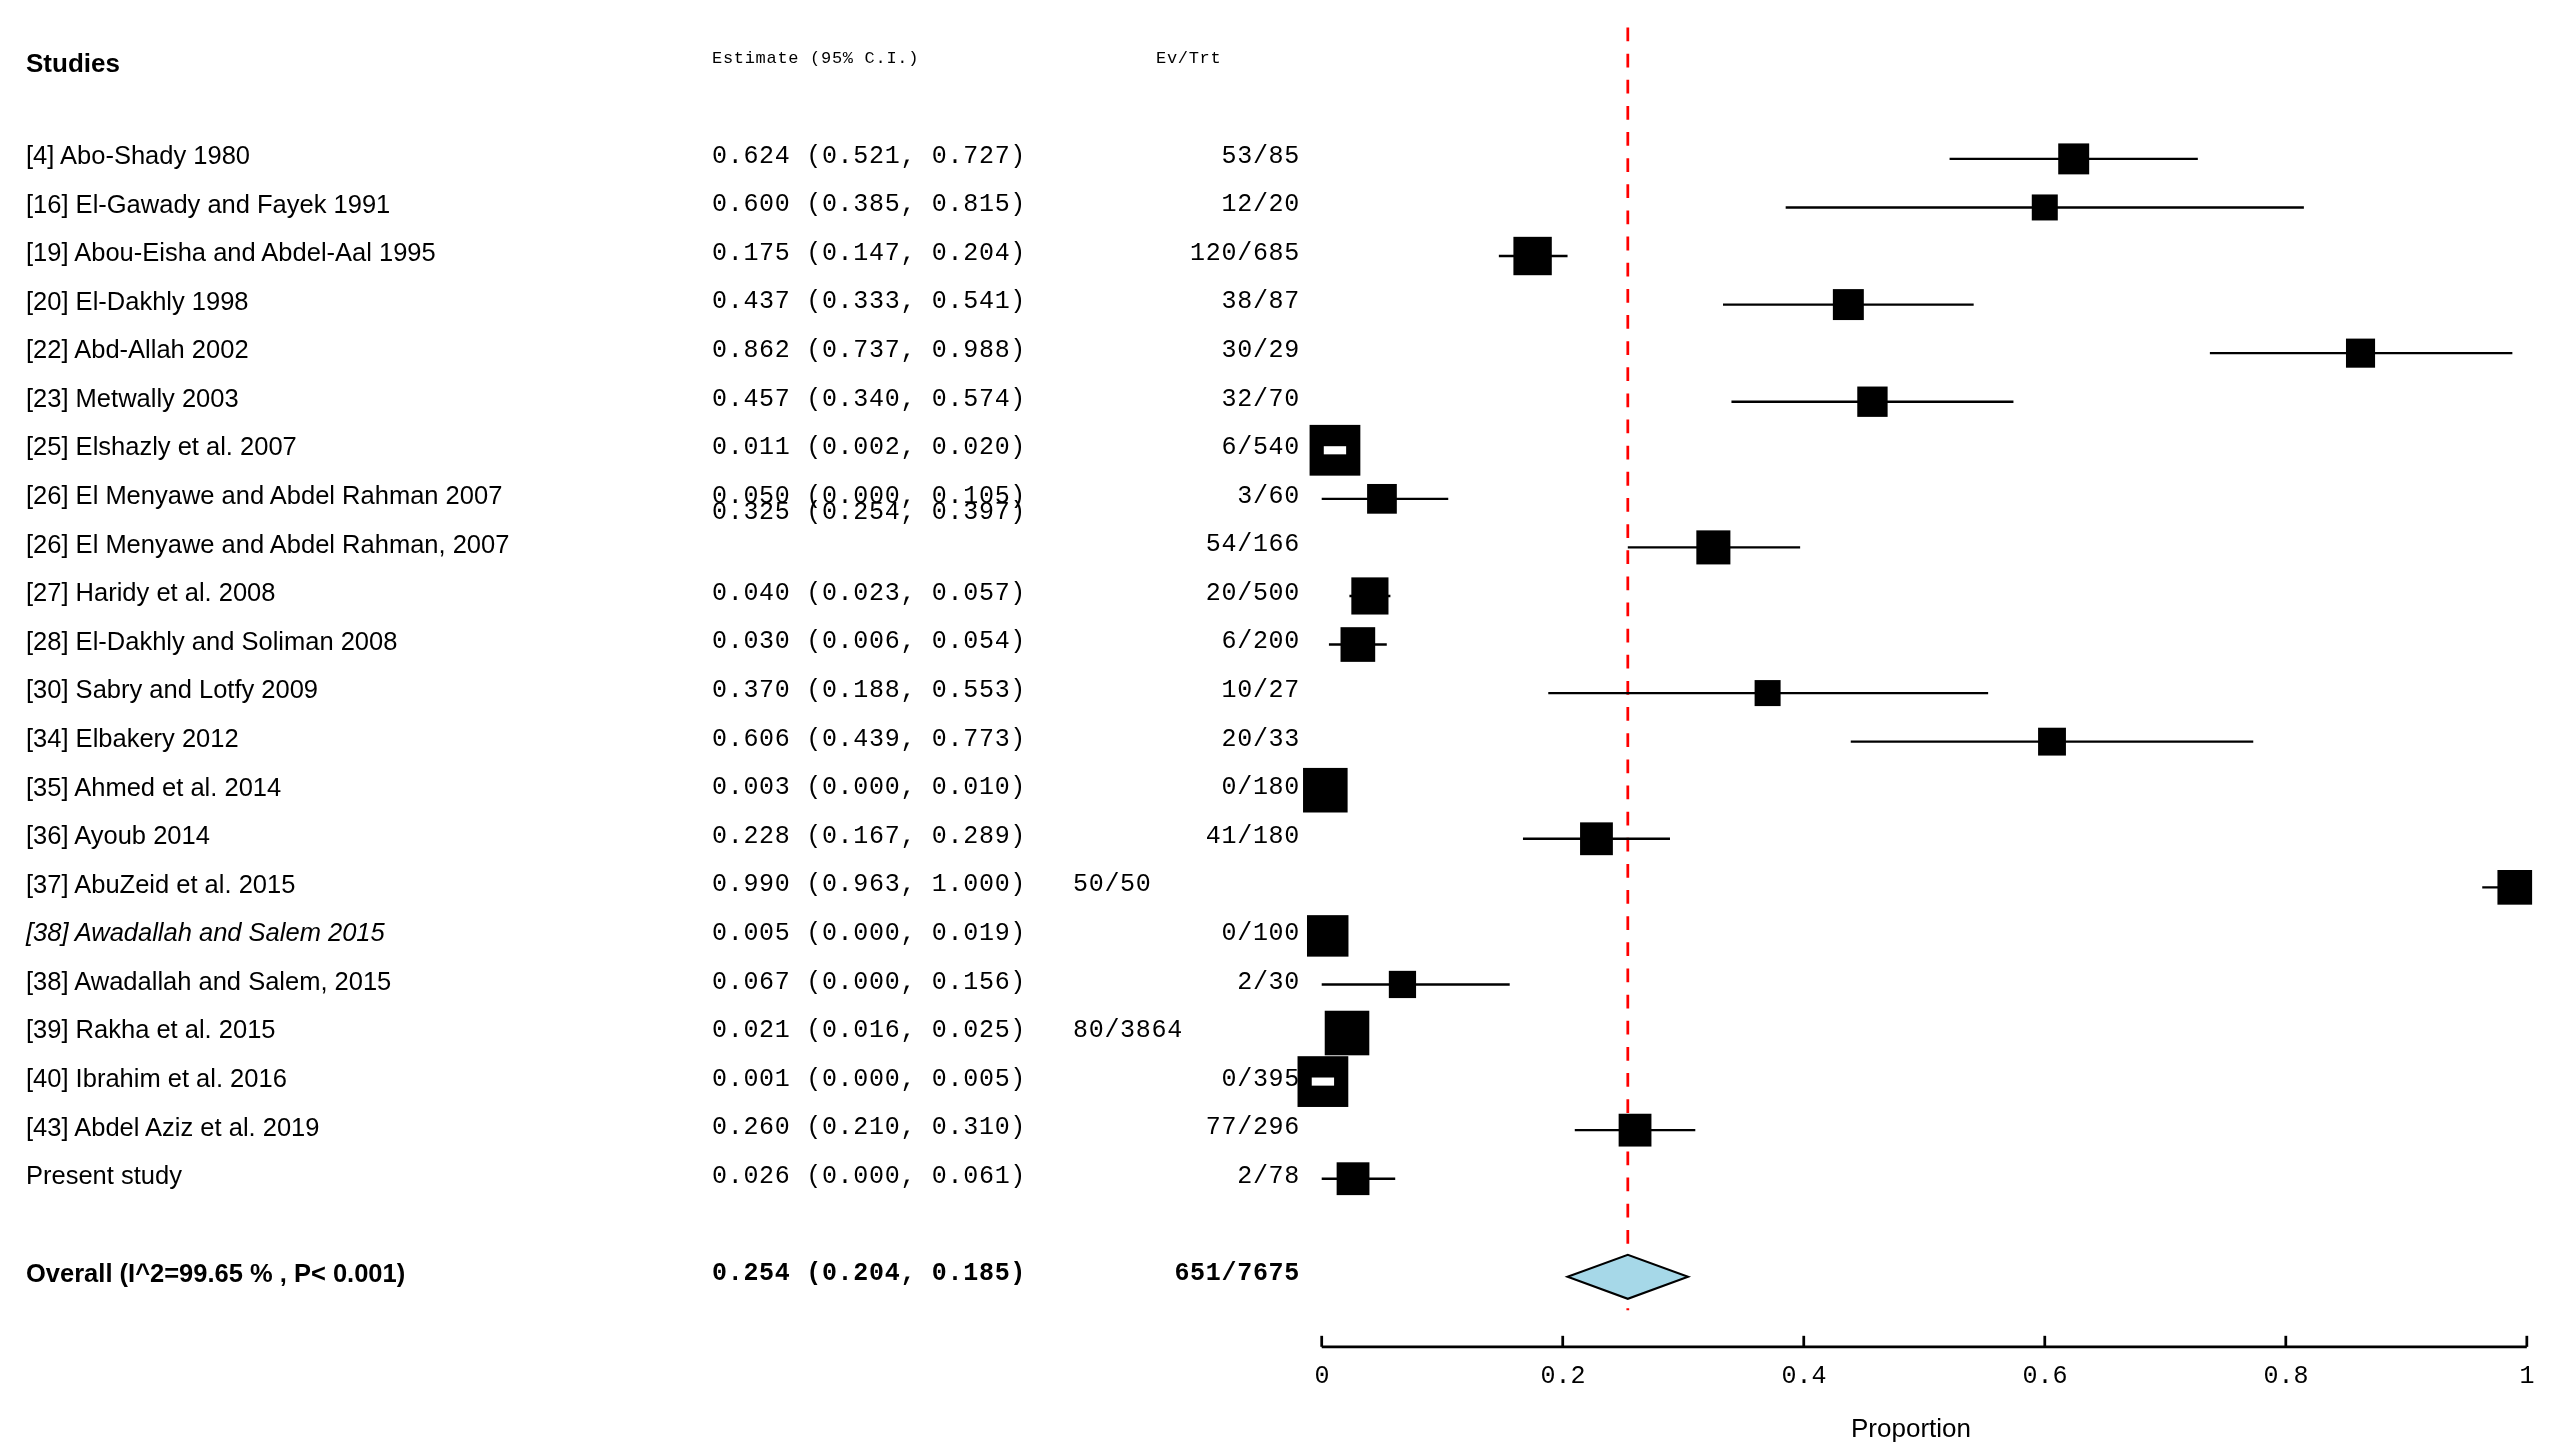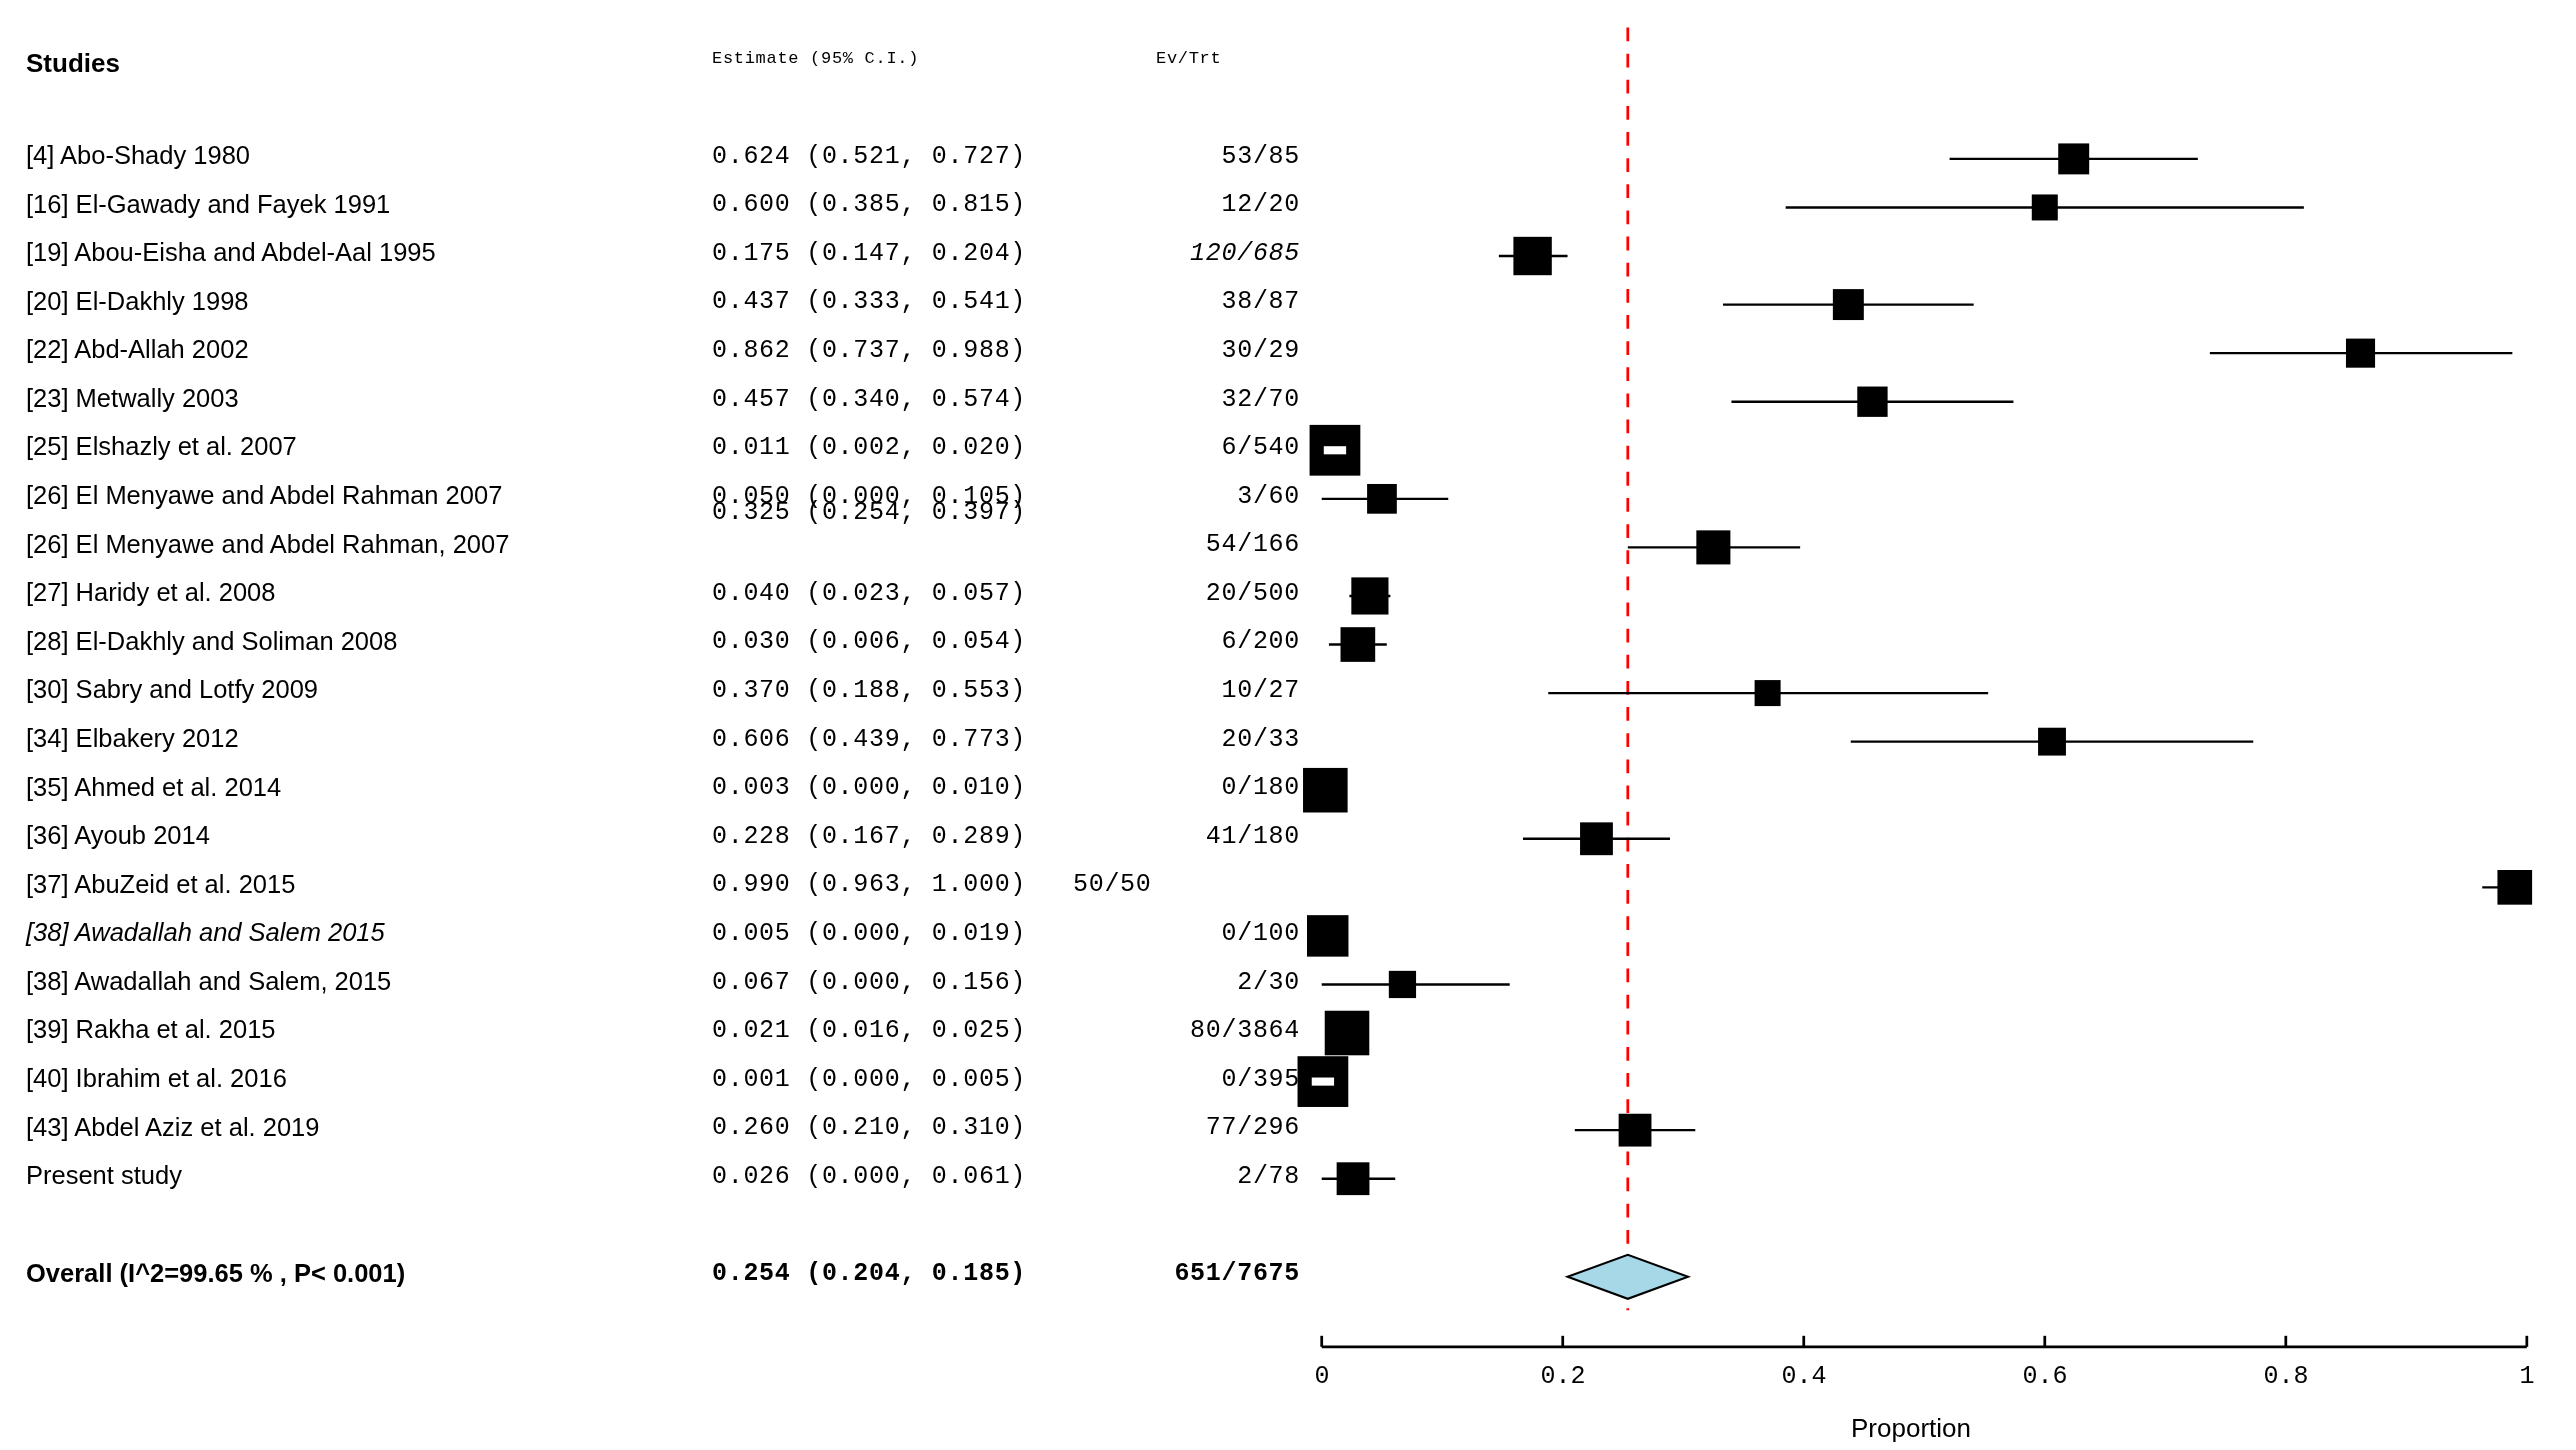--- a/index.html
+++ b/index.html
@@ -203,21 +203,21 @@
       </g>
     </svg>
     <div class="study-label" style="left: 26px; top: 141px;">[4] Abo-Shady 1980</div>
     <div class="mono-cell" style="left: 712px; top: 142px;">0.624 (0.521, 0.727)</div>
     <div class="mono-cell" style="left: 1073px; top: 142px; width: 227px; text-align: right;">53/85</div>
     <div class="study-label" style="left: 26px; top: 190px;">[16] El-Gawady and Fayek 1991</div>
     <div class="mono-cell" style="left: 712px; top: 190px;">0.600 (0.385, 0.815)</div>
     <div class="mono-cell" style="left: 1073px; top: 190px; width: 227px; text-align: right;">12/20</div>
     <div class="study-label" style="left: 26px; top: 238px;">[19] Abou-Eisha and Abdel-Aal 1995</div>
     <div class="mono-cell" style="left: 712px; top: 239px;">0.175 (0.147, 0.204)</div>
-    <div class="mono-cell" style="left: 1073px; top: 239px; width: 227px; text-align: right; font-style: italic;">120/685</div>
+    <div class="mono-cell" style="left: 1073px; top: 239px; width: 227px; text-align: right;">120/685</div>
     <div class="study-label" style="left: 26px; top: 287px;">[20] El-Dakhly 1998</div>
     <div class="mono-cell" style="left: 712px; top: 287px;">0.437 (0.333, 0.541)</div>
     <div class="mono-cell" style="left: 1073px; top: 287px; width: 227px; text-align: right;">38/87</div>
     <div class="study-label" style="left: 26px; top: 335px;">[22] Abd-Allah 2002</div>
     <div class="mono-cell" style="left: 712px; top: 336px;">0.862 (0.737, 0.988)</div>
     <div class="mono-cell" style="left: 1073px; top: 336px; width: 227px; text-align: right;">30/29</div>
     <div class="study-label" style="left: 26px; top: 384px;">[23] Metwally 2003</div>
     <div class="mono-cell" style="left: 712px; top: 385px;">0.457 (0.340, 0.574)</div>
     <div class="mono-cell" style="left: 1073px; top: 385px; width: 227px; text-align: right;">32/70</div>
     <div class="study-label" style="left: 26px; top: 432px;">[25] Elshazly et al. 2007</div>
@@ -251,21 +251,21 @@
     <div class="mono-cell" style="left: 712px; top: 870px;">0.990 (0.963, 1.000)</div>
     <div class="mono-cell" style="left: 1073px; top: 870px; width: 227px; text-align: left;">50/50</div>
     <div class="study-label" style="left: 26px; top: 918px; font-style: italic;">[38] Awadallah and Salem 2015</div>
     <div class="mono-cell" style="left: 712px; top: 919px;">0.005 (0.000, 0.019)</div>
     <div class="mono-cell" style="left: 1073px; top: 919px; width: 227px; text-align: right;">0/100</div>
     <div class="study-label" style="left: 26px; top: 967px;">[38] Awadallah and Salem, 2015</div>
     <div class="mono-cell" style="left: 712px; top: 968px;">0.067 (0.000, 0.156)</div>
     <div class="mono-cell" style="left: 1073px; top: 968px; width: 227px; text-align: right;">2/30</div>
     <div class="study-label" style="left: 26px; top: 1015px;">[39] Rakha et al. 2015</div>
     <div class="mono-cell" style="left: 712px; top: 1016px;">0.021 (0.016, 0.025)</div>
-    <div class="mono-cell" style="left: 1073px; top: 1016px; width: 227px; text-align: right;">80/3864</div>
+    <div class="mono-cell" style="left: 1073px; top: 1016px; width: 227px; text-align: left;">80/3864</div>
     <div class="study-label" style="left: 26px; top: 1064px;">[40] Ibrahim et al. 2016</div>
     <div class="mono-cell" style="left: 712px; top: 1065px;">0.001 (0.000, 0.005)</div>
     <div class="mono-cell" style="left: 1073px; top: 1065px; width: 227px; text-align: right;">0/395</div>
     <div class="study-label" style="left: 26px; top: 1113px;">[43] Abdel Aziz et al. 2019</div>
     <div class="mono-cell" style="left: 712px; top: 1113px;">0.260 (0.210, 0.310)</div>
     <div class="mono-cell" style="left: 1073px; top: 1113px; width: 227px; text-align: right;">77/296</div>
     <div class="study-label" style="left: 26px; top: 1161px;">Present study</div>
     <div class="mono-cell" style="left: 712px; top: 1162px;">0.026 (0.000, 0.061)</div>
     <div class="mono-cell" style="left: 1073px; top: 1162px; width: 227px; text-align: right;">2/78</div>
     <div class="study-label bold" style="left: 26px; top: 1259px;">Overall (I^2=99.65 % , P&lt; 0.001)</div>

